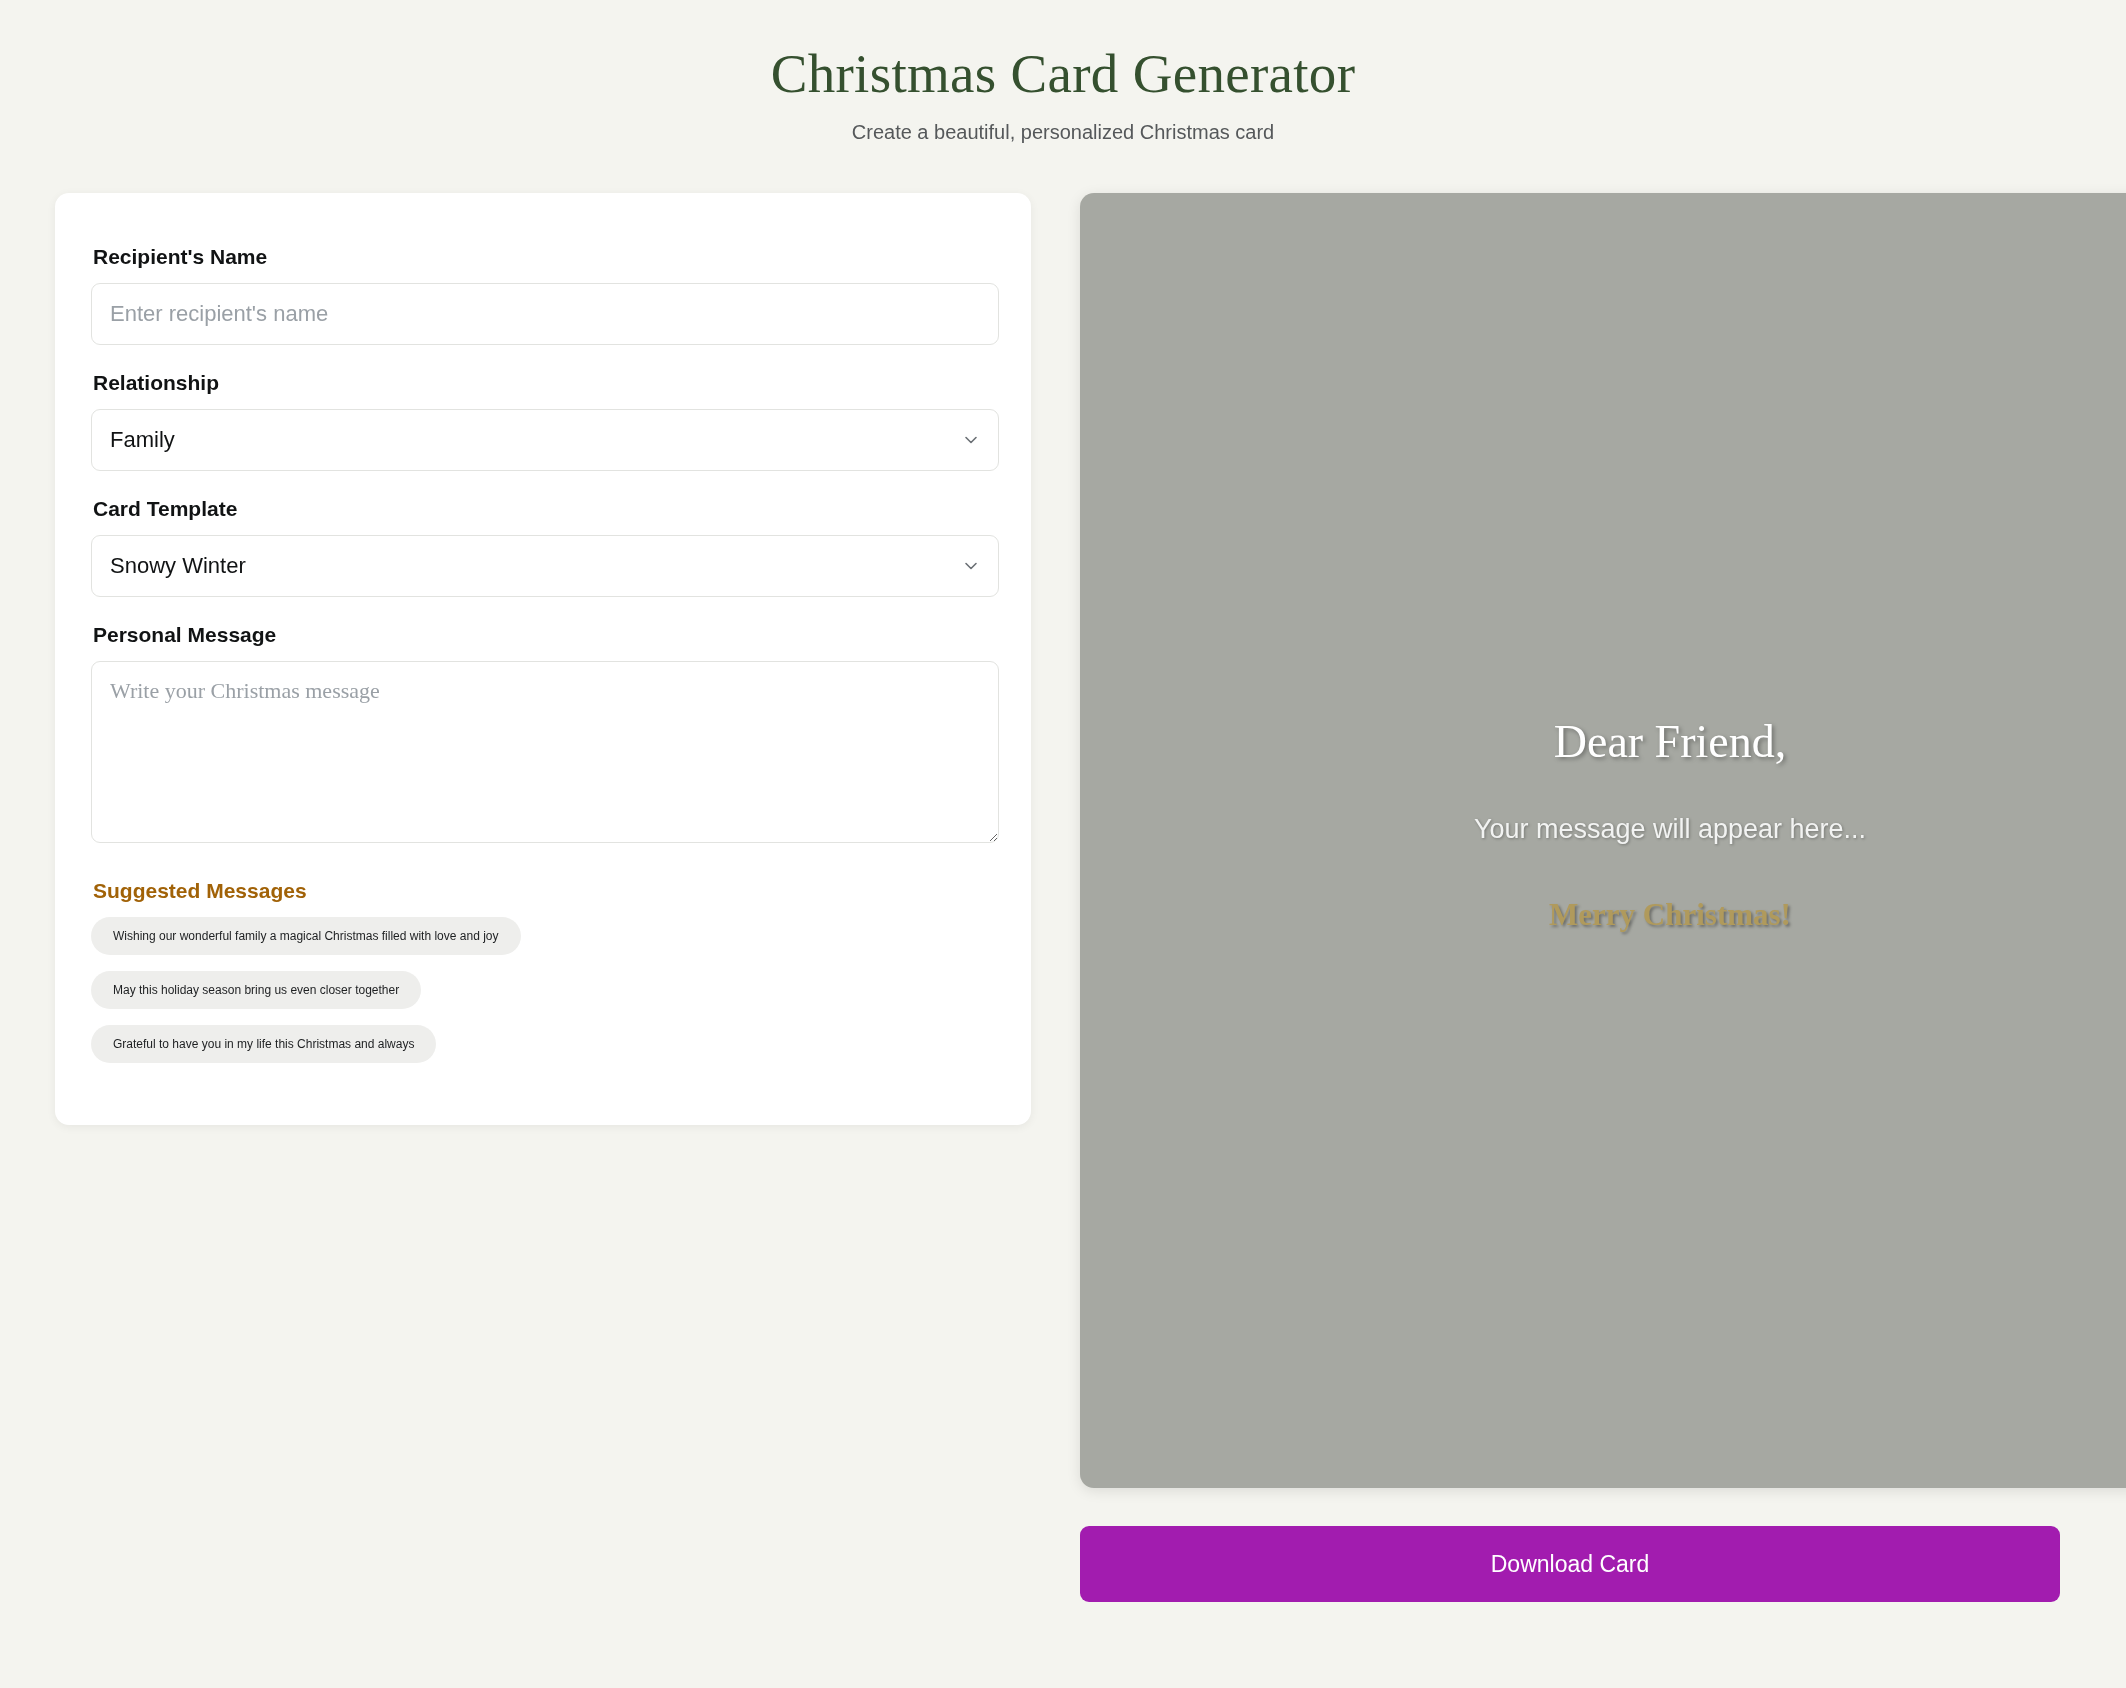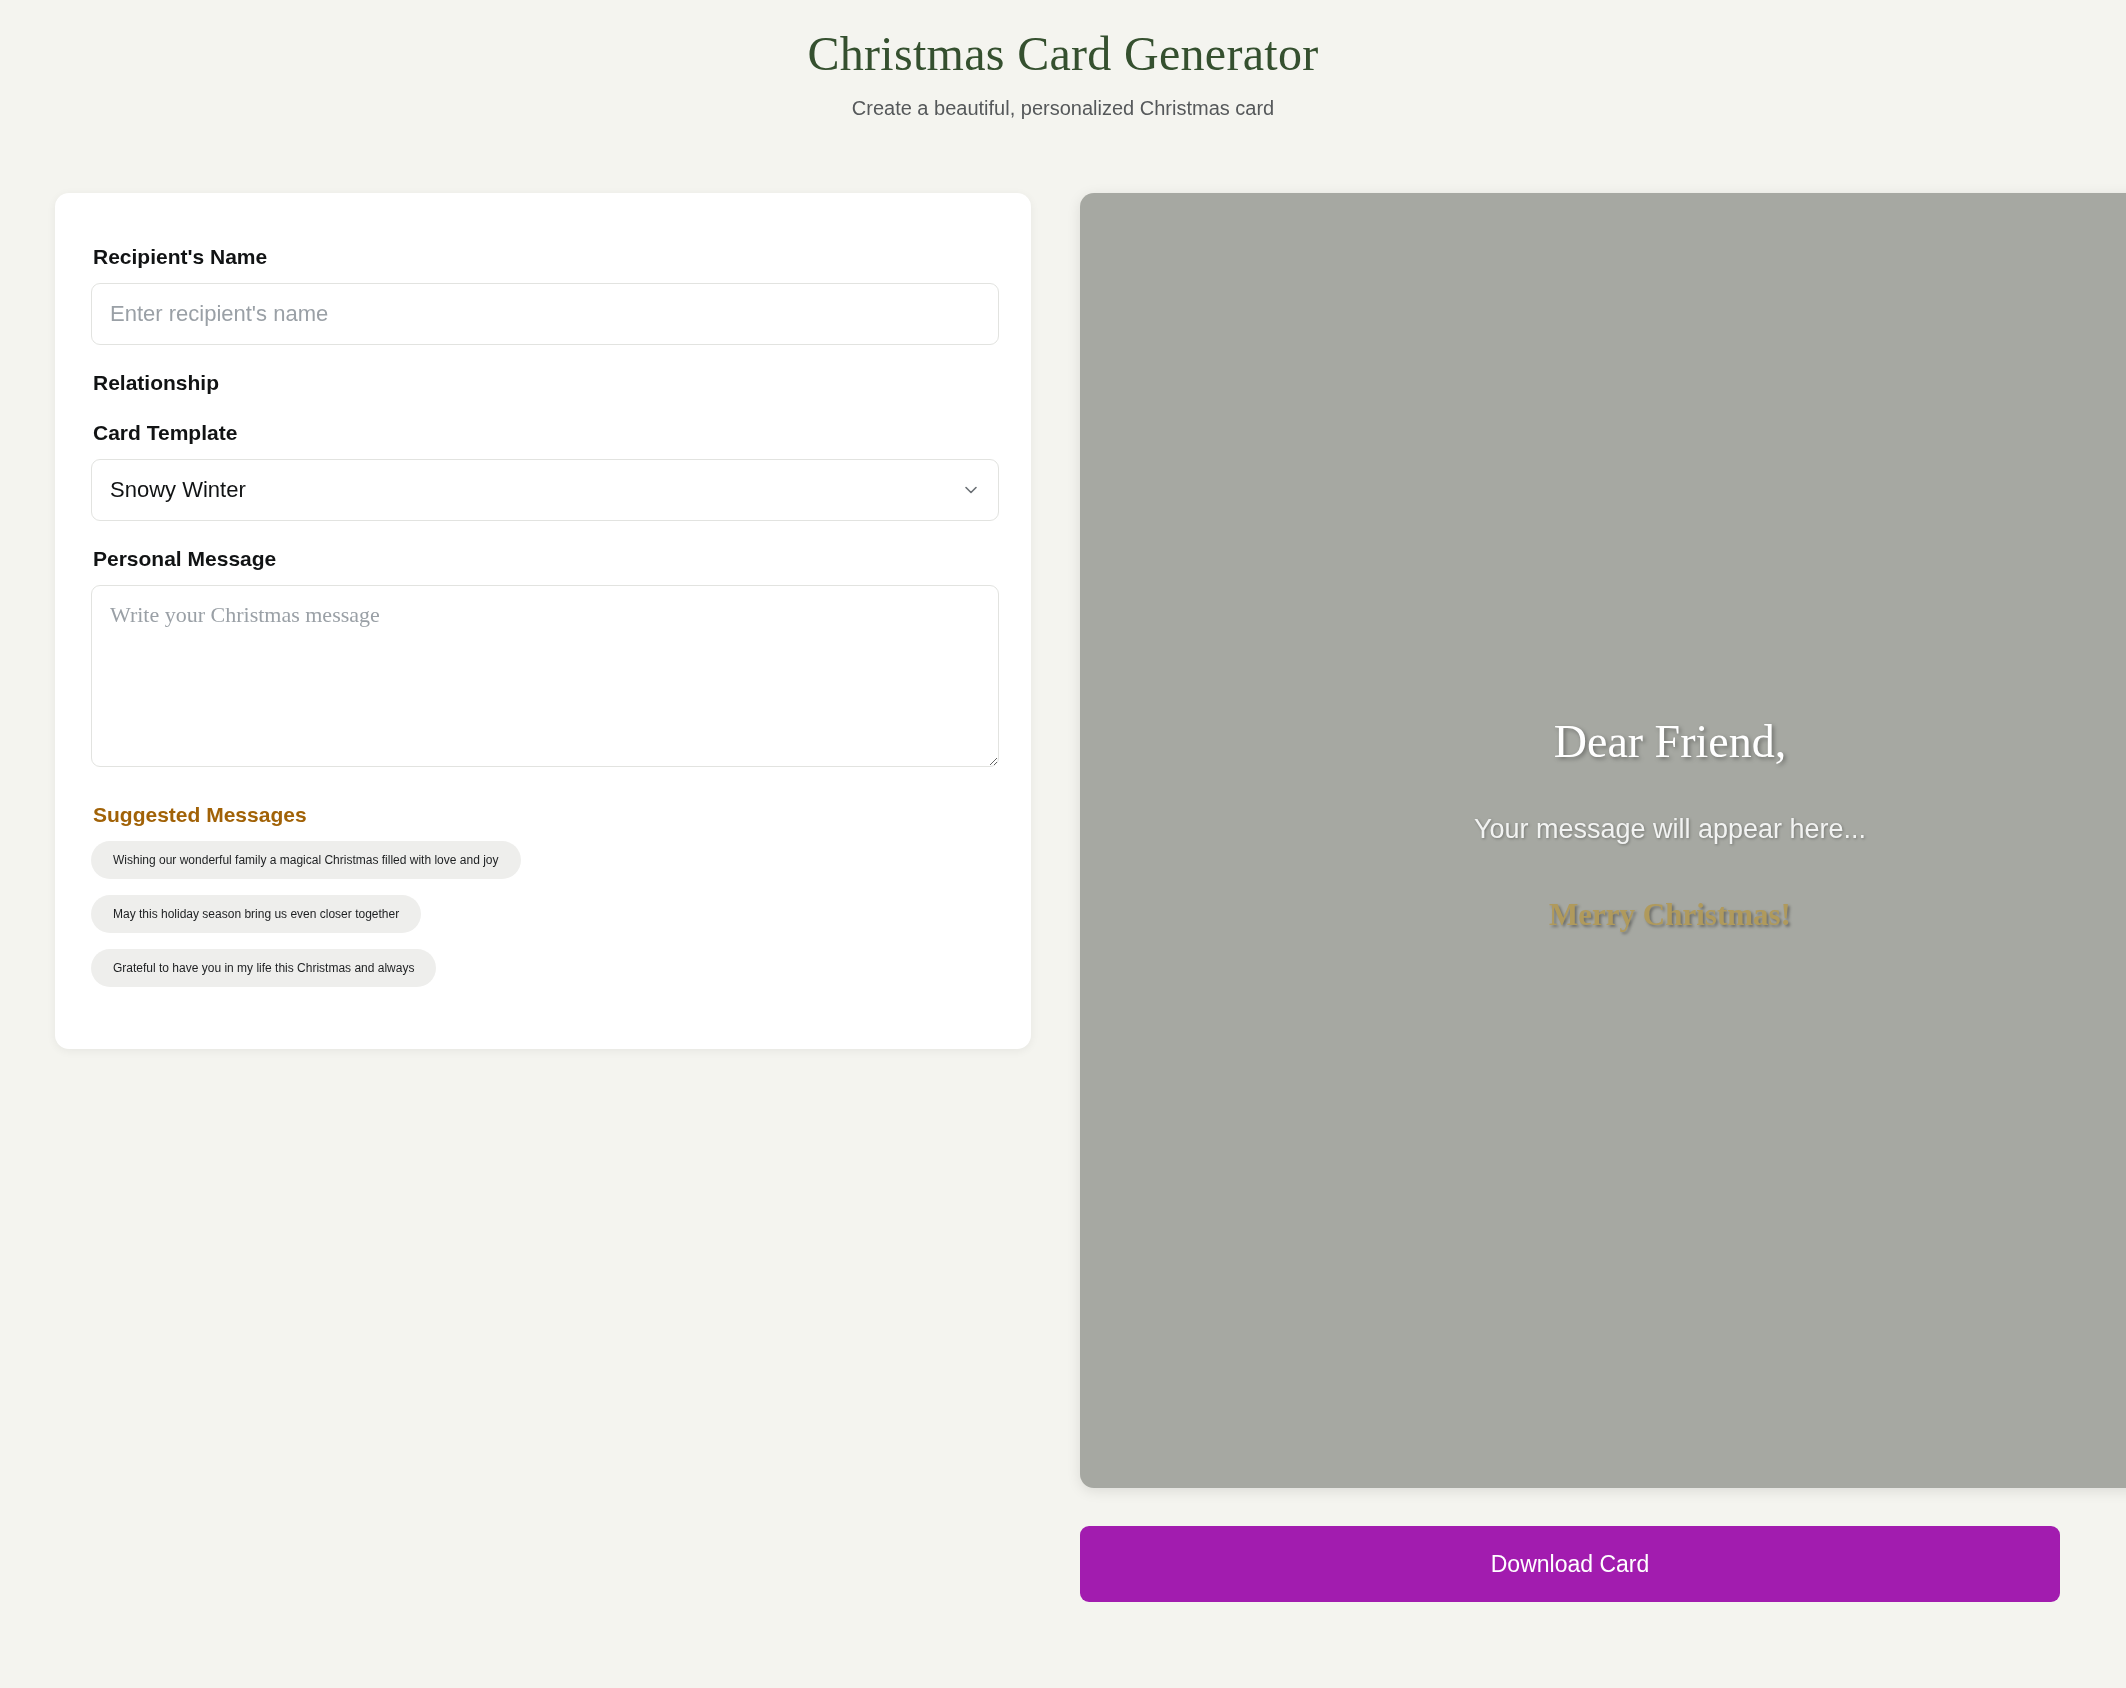--- a/index.html
+++ b/index.html
@@ -19,25 +19,25 @@
     background: #f4f4ef;
   }
 
   
   .header {
     text-align: center;
     padding-top: 26px;
   }
   .app-title {
     font-family: "Liberation Serif", serif;
-    font-size: 48px;
+    font-size: 55px;
     line-height: 1.15;
     color: #35502f;
     font-weight: 400;
-    margin: 0;
+    margin: 16px;
     letter-spacing: 0.3px;
   }
   .app-subtitle {
     font-size: 20px;
     color: #55585a;
     margin: 16px 0 0 0;
   }
 
   
   .content {
@@ -213,20 +213,28 @@
 
     <div class="form-card">
 
       <div class="field">
         <label class="field-label">Recipient's Name</label>
         <input class="text-input" type="text" placeholder="Enter recipient's name" style="">
       </div>
 
       <div class="field">
         <label class="field-label">Relationship</label>
+        <div class="select-wrap">
+          <div class="select-box">Family</div>
+          <span class="chevron">
+            <svg width="20" height="20" viewBox="0 0 20 20" fill="none">
+              <path d="M5 7.5 L10 12.5 L15 7.5" stroke="#6b7075" stroke-width="1.6" stroke-linecap="round" stroke-linejoin="round"></path>
+            </svg>
+          </span>
+        </div>
       </div>
 
       <div class="field">
         <label class="field-label">Card Template</label>
         <div class="select-wrap">
           <div class="select-box">Snowy Winter</div>
           <span class="chevron">
             <svg width="20" height="20" viewBox="0 0 20 20" fill="none">
               <path d="M5 7.5 L10 12.5 L15 7.5" stroke="#6b7075" stroke-width="1.6" stroke-linecap="round" stroke-linejoin="round"></path>
             </svg>

